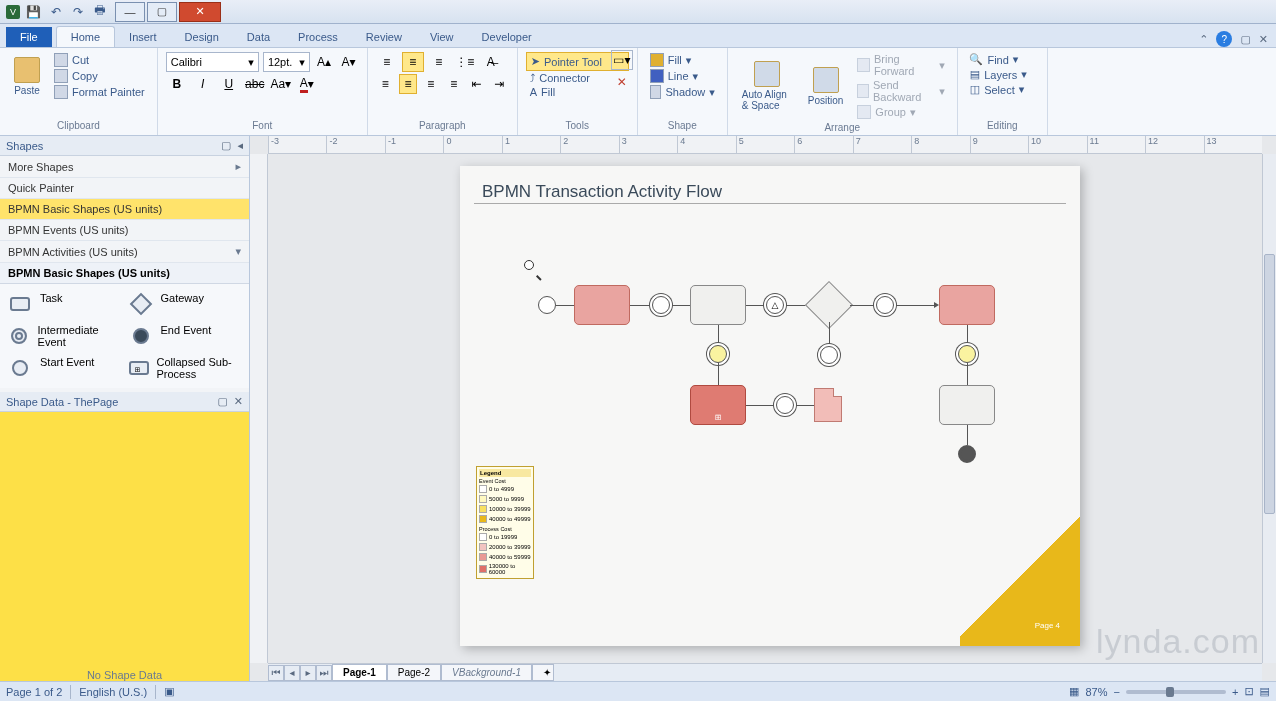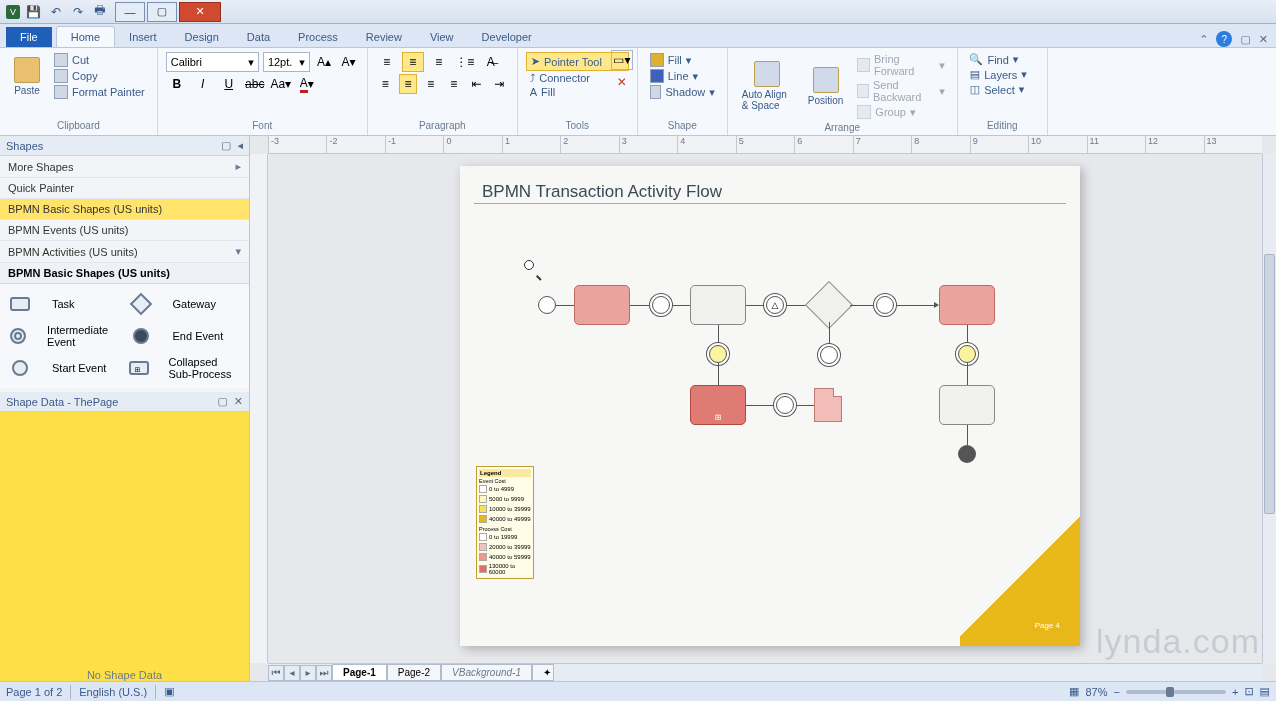--- a/index.html
+++ b/index.html
@@ -43,21 +43,21 @@
 
 .workspace { display: flex; height: calc(100vh - 24px - 24px - 88px - 20px); }
 .left-panel { width: 250px; display: flex; flex-direction: column; border-right: 1px solid #b8c7dc; background: #f2f4f7; }
 .panehdr { background: #e6ecf4; padding: 3px 6px; color: #3a5a8a; display: flex; align-items: center; border-bottom: 1px solid #c8d2e0; font-size: 11px; }
 .panehdr .sp { margin-left: auto; display: flex; gap: 6px; color: #5a6a80; }
 .stencil-item { padding: 4px 8px; border-bottom: 1px solid #e0e6ee; cursor: pointer; color: #333; display: flex; align-items: center; }
 .stencil-item .arrow { margin-left: auto; color: #6a7a90; }
 .stencil-item.active { background: #ffe36b; }
 .stencil-hdr { font-weight: bold; padding: 4px 8px; border-bottom: 1px solid #d0d8e4; background: #eef2f8; }
 .shape-grid { display: grid; grid-template-columns: 1fr 1fr; padding: 6px; gap: 4px; background: #f6f8fb; }
-.shape-cell { display: flex; align-items: center; gap: 20px; cursor: pointer; padding: 2px; }
+.shape-cell { display: flex; gap: 8px; cursor: pointer; padding: 2px; }
 .shape-cell .sw { width: 24px; height: 24px; display: flex; align-items: center; justify-content: center; }
 .task-sw { width: 20px; height: 14px; border: 2px solid #6a7a90; border-radius: 3px; background: #e8edf4; }
 .diamond-sw { width: 16px; height: 16px; border: 2px solid #6a7a90; transform: rotate(45deg); background: #e8edf4; }
 .circle-sw { width: 16px; height: 16px; border: 2px solid #6a7a90; border-radius: 50%; background: #e8edf4; }
 .circle-sw.dbl { box-shadow: inset 0 0 0 2px #e8edf4, inset 0 0 0 4px #6a7a90; }
 .circle-sw.end { background: #3a4a5a; }
 .shape-data { flex: 1; display: flex; align-items: flex-end; justify-content: center; color: #6a7a90; background: #fde047; }
 
 
 .canvas-wrap { flex: 1; position: relative; background: #e6e8eb; overflow: hidden; }

